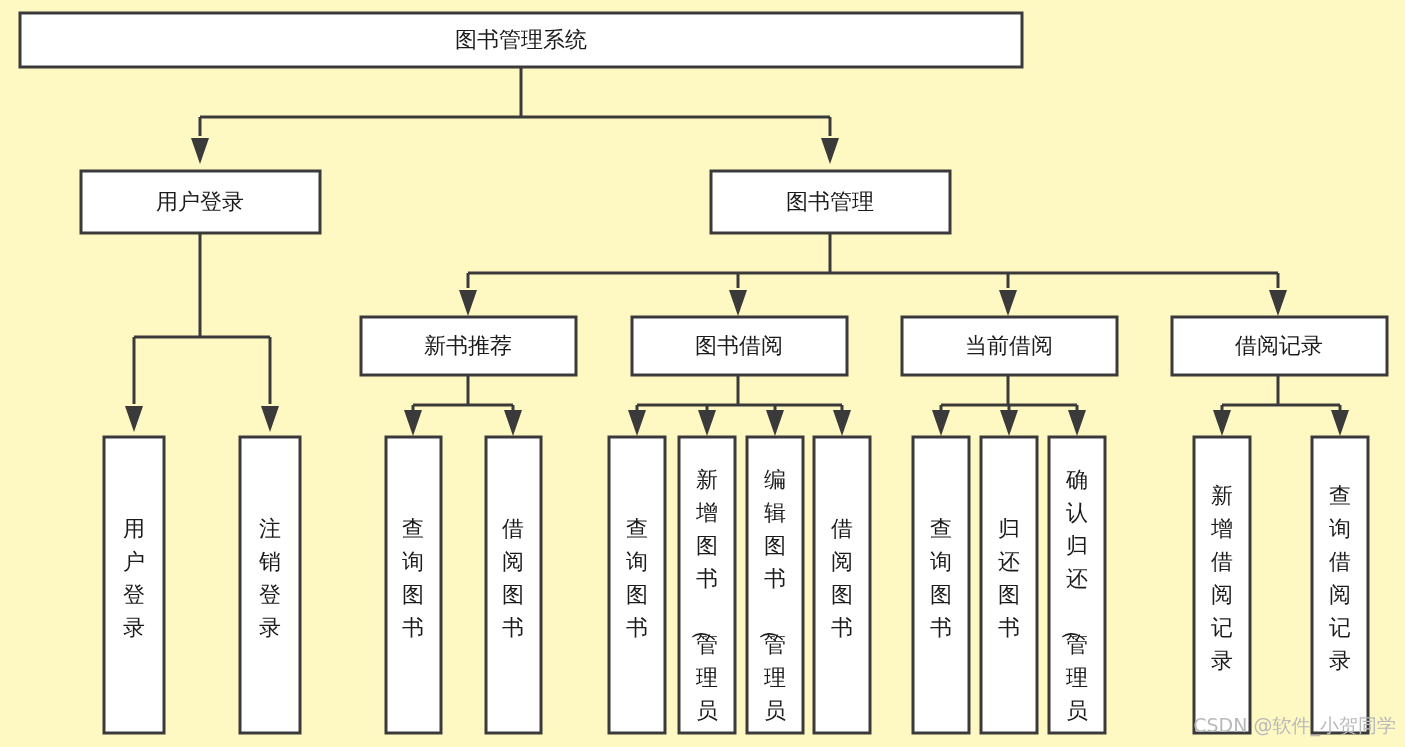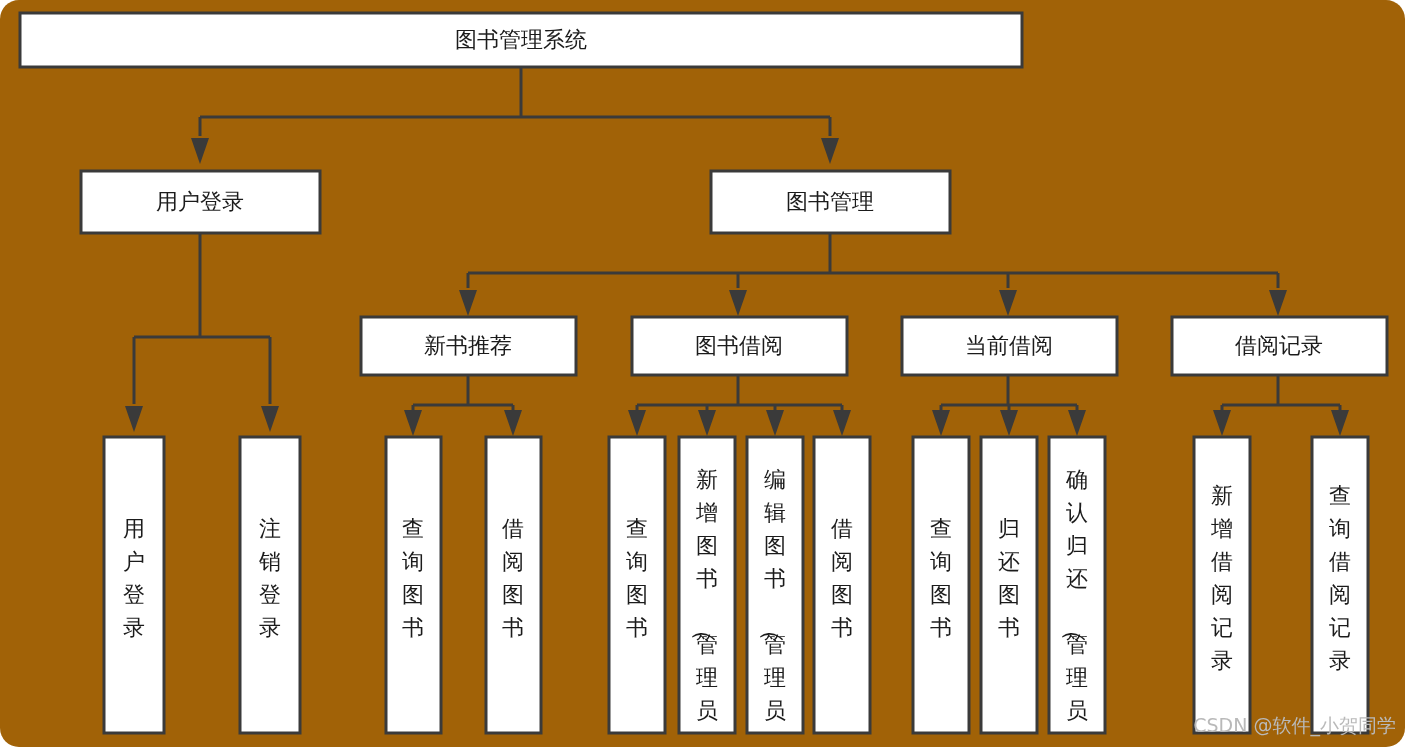--- a/index.html
+++ b/index.html
@@ -8,23 +8,22 @@
     padding: 0;
     background: #ffffff;
   }
   body {
     font-family: "DejaVu Sans", "Liberation Sans", sans-serif;
   }
   #diagram-root {
     position: relative;
     width: 1405px;
     height: 747px;
-    background: #a16207;
+    background: #fef9c3;
     overflow: hidden;
-    border-radius: 19px;
   }
   svg.diagram-canvas {
     position: absolute;
     left: 0;
     top: 0;
     width: 1405px;
     height: 747px;
     display: block;
   }
   .node-box {

